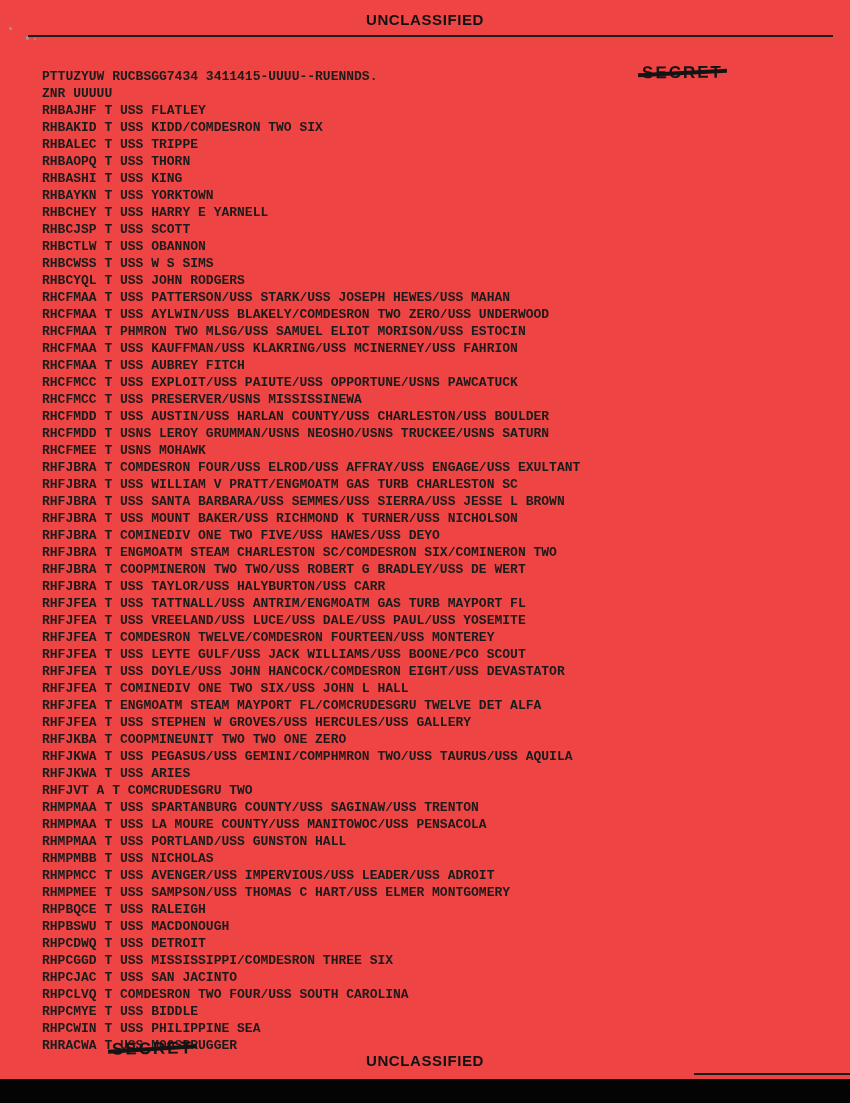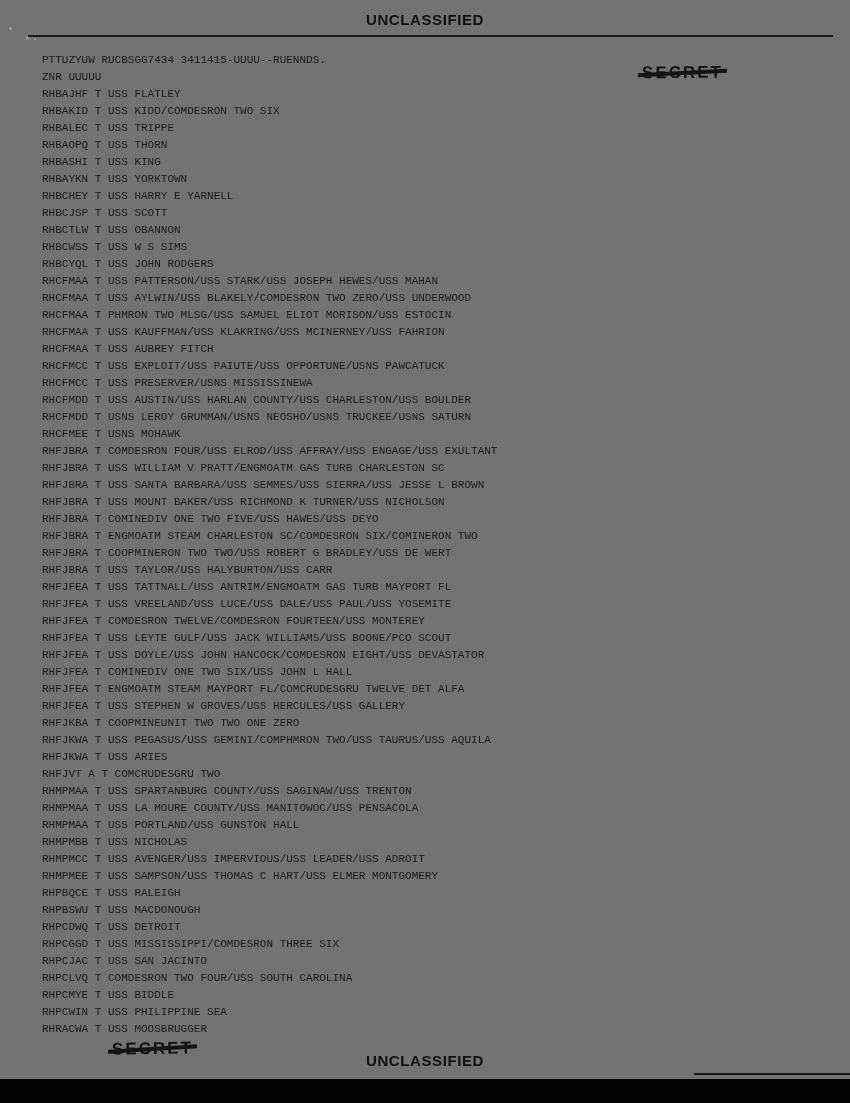--- a/index.html
+++ b/index.html
@@ -1,40 +1,40 @@
 <!DOCTYPE html>
 <html><head>
 <meta charset="utf-8">
 <style>
   html,body{margin:0;padding:0;background:#d8d8d8;}
   .page{
     position:relative;
     width:850px;height:1103px;
-    background:#737373;
+    background:#ef4444;
     overflow:hidden;
     font-family:"Liberation Mono","DejaVu Sans Mono",monospace;
     color:#1a1a1a;
     margin:0 auto;
   }
   .classification{
     position:absolute;left:0;width:100%;
     text-align:center;
     font-family:"Liberation Sans",sans-serif;
     font-weight:700;font-size:15px;letter-spacing:0.6px;
     color:#111;
   }
   .classification.top{top:11px;}
   .classification.bottom{top:1052px;}
   .header-rule{
     position:absolute;top:35px;left:28px;width:805px;height:2px;
     background:#1b1b1b;
   }
   .message{
-    position:absolute;top:52px;left:42px;width:780px;
-    font-weight:400;font-size:11px;line-height:17px;
+    position:absolute;top:68px;left:42px;width:780px;
+    font-weight:700;font-size:13px;line-height:17px;
     white-space:pre;letter-spacing:0px;color:#1b1b1b;
   }
   .message-line{height:17px;}
   .stamp{
     position:absolute;
     font-family:"Liberation Sans",sans-serif;
     font-weight:700;font-size:17px;letter-spacing:2px;
     color:#141414;
     white-space:nowrap;
   }

